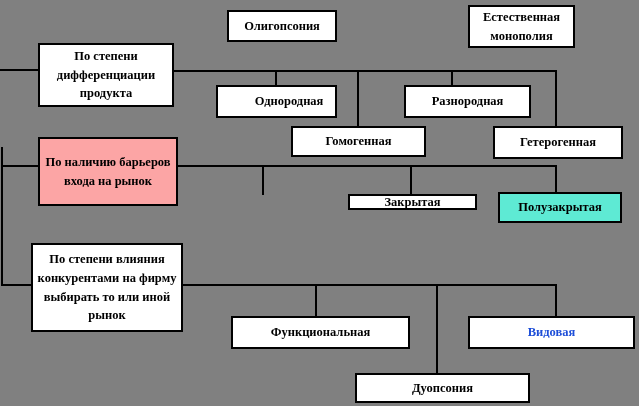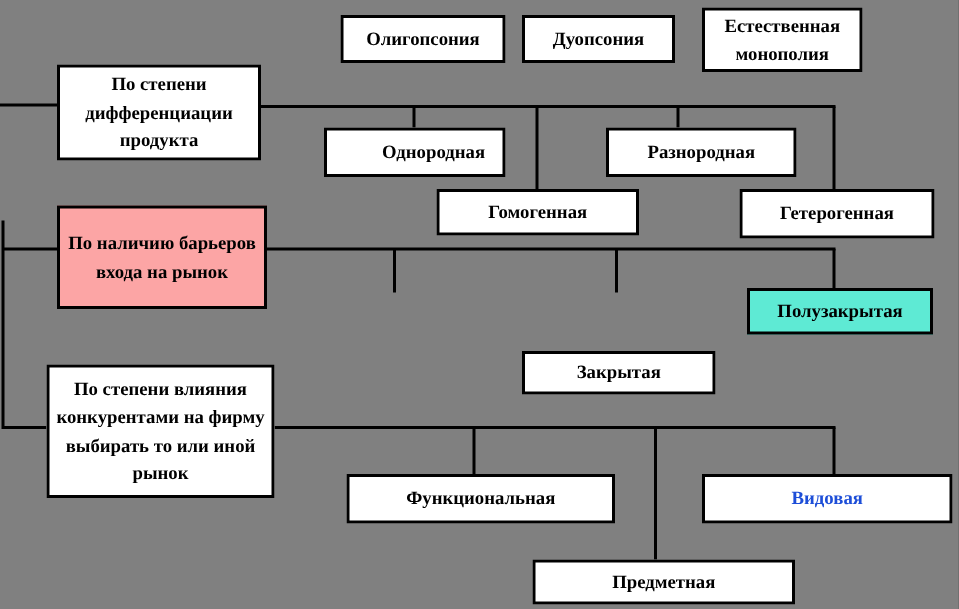--- a/index.html
+++ b/index.html
@@ -52,23 +52,20 @@
     <div class="connector" style="background: rgb(0, 0, 0); left: 262px; top: 166px; width: 2px; height: 29px;"></div>
     <div class="connector" style="background: rgb(0, 0, 0); left: 410px; top: 166px; width: 2px; height: 29px;"></div>
     <div class="connector" style="background: rgb(0, 0, 0); left: 555px; top: 166px; width: 2px; height: 27px;"></div>
     <div class="connector" style="background: rgb(0, 0, 0); left: 183px; top: 284px; width: 374px; height: 2px;"></div>
     <div class="connector" style="background: rgb(0, 0, 0); left: 315px; top: 285px; width: 2px; height: 32px;"></div>
     <div class="connector" style="background: rgb(0, 0, 0); left: 436px; top: 285px; width: 2px; height: 89px;"></div>
     <div class="connector" style="background: rgb(0, 0, 0); left: 555px; top: 285px; width: 2px; height: 32px;"></div>
     <div class="node" style="left: 227px; top: 10px; width: 110px; height: 32px; background: rgb(255, 255, 255); border-color: rgb(0, 0, 0); color: rgb(0, 0, 0);">
       <span>Олигопсония</span>
     </div>
-    <div class="node" style="left: 348px; top: 10px; width: 102px; height: 32px; background: rgb(255, 255, 255); border-color: rgb(0, 0, 0); color: rgb(0, 0, 0);">
-      <span>Дуопсония</span>
-    </div>
     <div class="node" style="left: 468px; top: 5px; width: 107px; height: 43px; background: rgb(255, 255, 255); border-color: rgb(0, 0, 0); color: rgb(0, 0, 0);">
       <span>Естественная монополия</span>
     </div>
     <div class="node" style="left: 38px; top: 43px; width: 136px; height: 64px; background: rgb(255, 255, 255); border-color: rgb(0, 0, 0); color: rgb(0, 0, 0);">
       <span>По степени дифференциации продукта</span>
     </div>
     <div class="node" style="left: 216px; top: 85px; width: 121px; height: 33px; background: rgb(255, 255, 255); border-color: rgb(0, 0, 0); color: rgb(0, 0, 0); padding-left: 28px;">
       <span>Однородная</span>
     </div>
     <div class="node" style="left: 404px; top: 85px; width: 127px; height: 33px; background: rgb(255, 255, 255); border-color: rgb(0, 0, 0); color: rgb(0, 0, 0);">
@@ -76,31 +73,31 @@
     </div>
     <div class="node" style="left: 291px; top: 126px; width: 135px; height: 31px; background: rgb(255, 255, 255); border-color: rgb(0, 0, 0); color: rgb(0, 0, 0);">
       <span>Гомогенная</span>
     </div>
     <div class="node" style="left: 493px; top: 126px; width: 130px; height: 33px; background: rgb(255, 255, 255); border-color: rgb(0, 0, 0); color: rgb(0, 0, 0);">
       <span>Гетерогенная</span>
     </div>
     <div class="node" style="left: 38px; top: 137px; width: 140px; height: 69px; background: #fca5a5; border-color: rgb(0, 0, 0); color: rgb(0, 0, 0);">
       <span>По наличию барьеров входа на рынок</span>
     </div>
-    <div class="node" style="left: 348px; top: 194px; width: 129px; height: 29px; background: rgb(255, 255, 255); border-color: rgb(0, 0, 0); color: rgb(0, 0, 0); margin-top: 40px;">
+    <div class="node" style="left: 348px; top: 194px; width: 129px; height: 16px; background: rgb(255, 255, 255); border-color: rgb(0, 0, 0); color: rgb(0, 0, 0);">
       <span>Закрытая</span>
     </div>
     <div class="node" style="left: 498px; top: 192px; width: 124px; height: 31px; background: #5eead4; border-color: rgb(0, 0, 0); color: rgb(0, 0, 0);">
       <span>Полузакрытая</span>
     </div>
     <div class="node" style="left: 31px; top: 243px; width: 152px; height: 89px; background: rgb(255, 255, 255); border-color: rgb(0, 0, 0); color: rgb(0, 0, 0);">
       <span>По степени влияния конкурентами на фирму выбирать то или иной рынок</span>
     </div>
     <div class="node" style="left: 231px; top: 316px; width: 179px; height: 33px; background: rgb(255, 255, 255); border-color: rgb(0, 0, 0); color: rgb(0, 0, 0);">
       <span>Функциональная</span>
     </div>
     <div class="node" style="left: 468px; top: 316px; width: 167px; height: 33px; background: rgb(255, 255, 255); border-color: rgb(0, 0, 0); color: #1d4ed8;">
       <span>Видовая</span>
     </div>
     <div class="node" style="left: 355px; top: 373px; width: 175px; height: 30px; background: rgb(255, 255, 255); border-color: rgb(0, 0, 0); color: rgb(0, 0, 0);">
-      <span>Предметная</span>
+      <span>Дуопсония</span>
     </div>
   </div>
 
 </body></html>

